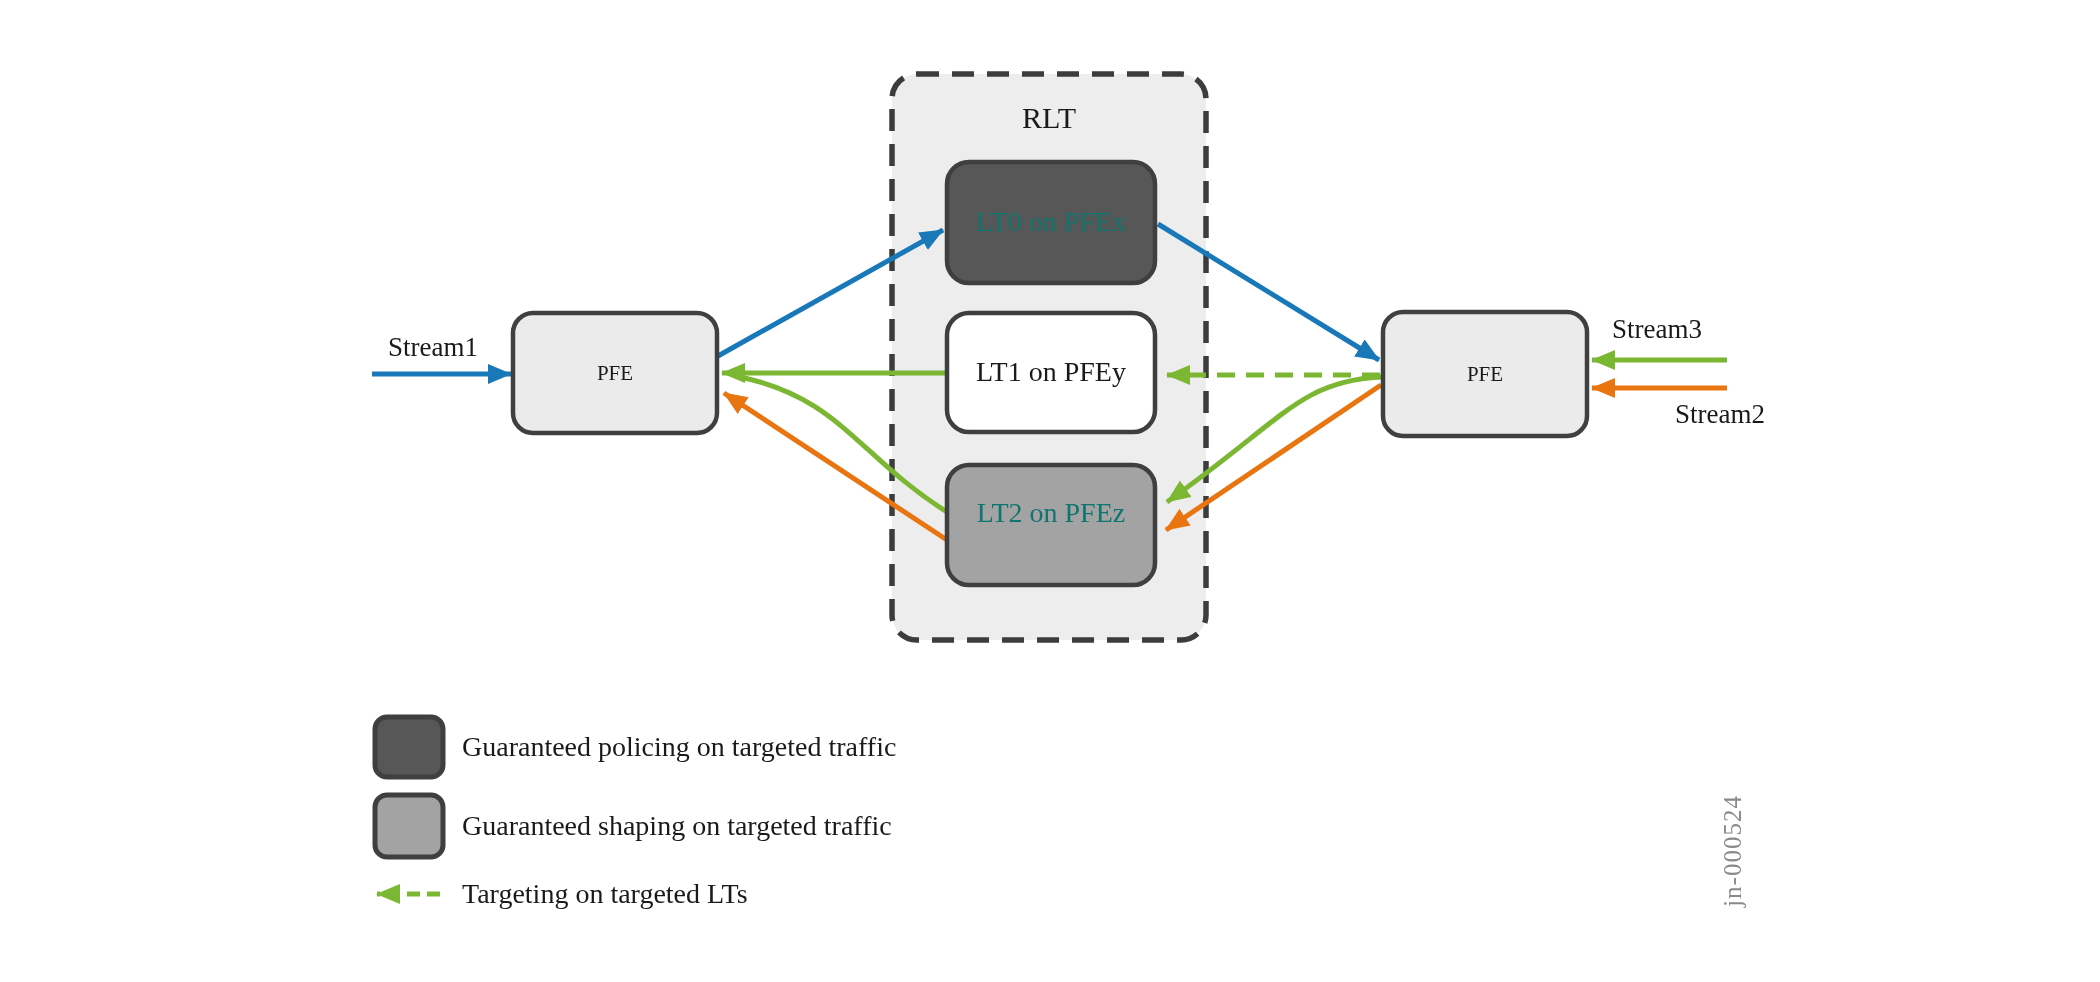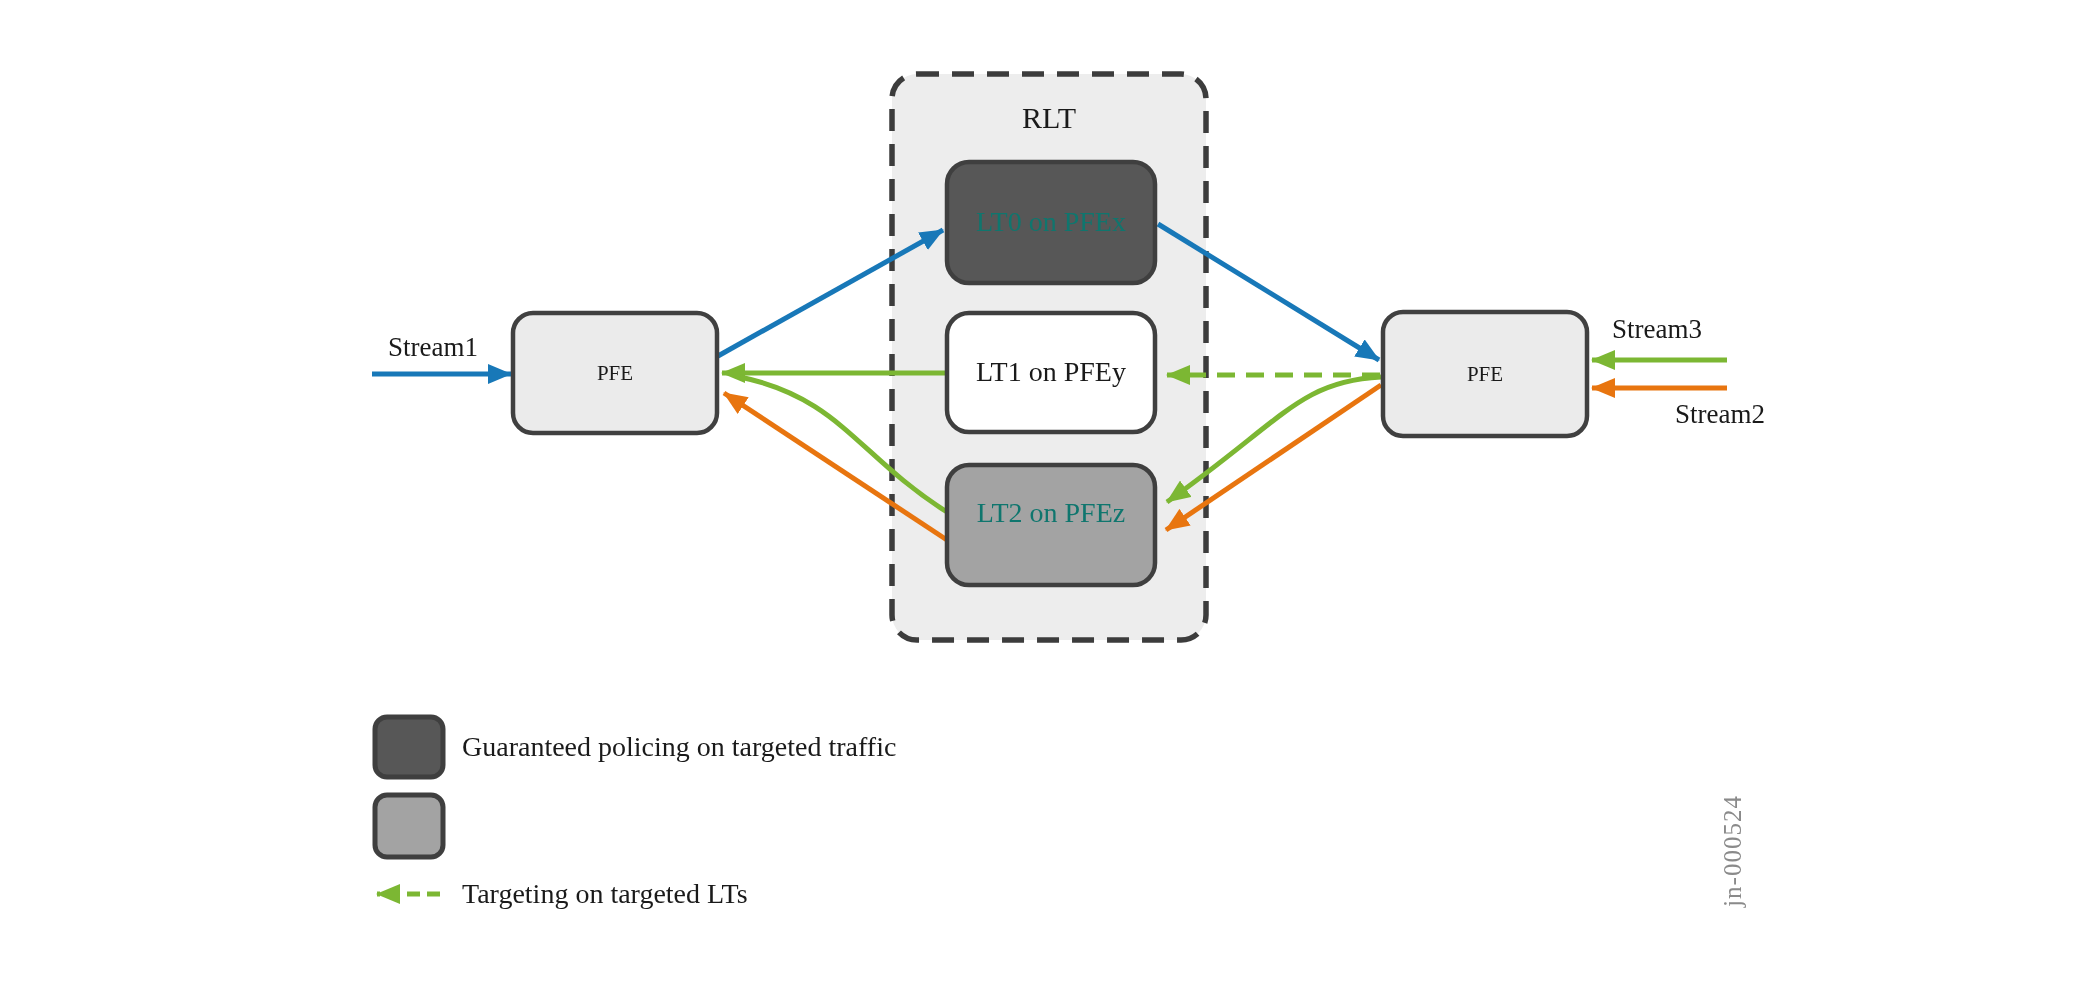--- a/index.html
+++ b/index.html
@@ -104,17 +104,18 @@
   <div class="lbl fs28 white" style="left:1051px; top:513px;">LT2 on PFEz</div>
 
   <div class="lbl fs31" style="left:615px; top:373px;">PFE</div>
   <div class="lbl fs31" style="left:1485px; top:374px;">PFE</div>
 
   <div class="lbl fs27" style="left:433px; top:347px;">Stream1</div>
   <div class="lbl fs27" style="left:1657px; top:329px;">Stream3</div>
   <div class="lbl fs27" style="left:1720px; top:414px;">Stream2</div>
 
   <div class="legend-text" style="left:462px; top:747px;">Guaranteed policing on targeted traffic</div>
+  <div class="legend-text" style="left:462px; top:826px;">Guaranteed shaping on targeted traffic</div>
   <div class="legend-text" style="left:462px; top:894px;">Targeting on targeted LTs</div>
 
   <div class="figure-id">jn-000524</div>
 
 </div>
 
 </body></html>

